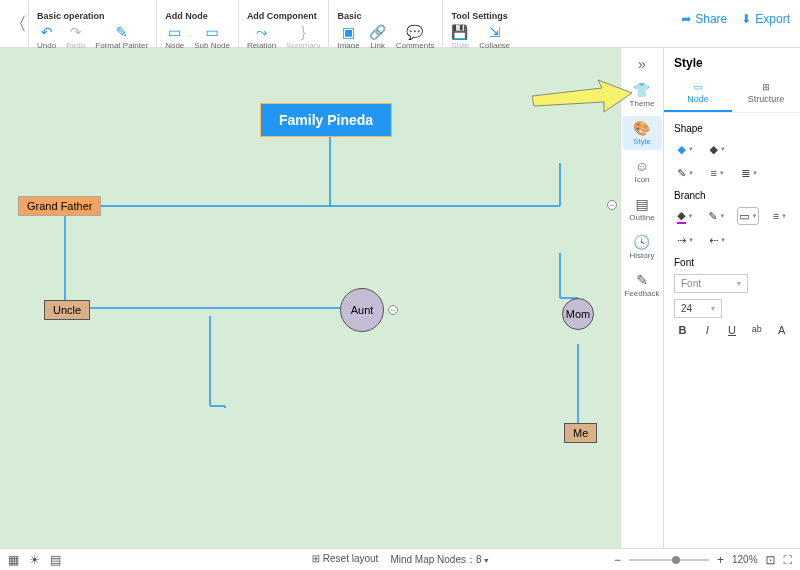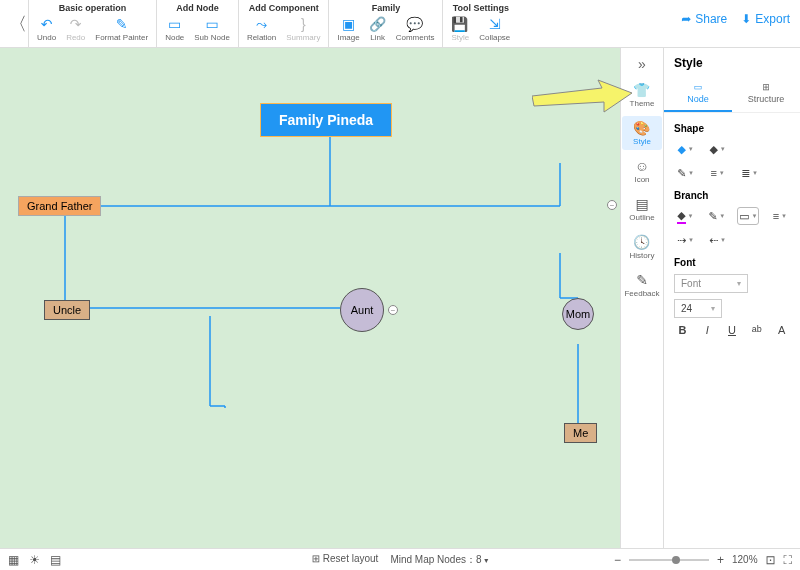--- a/index.html
+++ b/index.html
@@ -1,21 +1,21 @@
 <!DOCTYPE html>
 <html><head>
 <meta charset="utf-8">
 <style>
   * { box-sizing: border-box; margin: 0; padding: 0; font-family: Arial, sans-serif; }
   body { width: 800px; height: 570px; overflow: hidden; background: #fff; position: relative; }
 
   
   .toolbar { height: 48px; border-bottom: 1px solid #ddd; display: flex; align-items: stretch; padding-left: 8px; position:relative;}
   .back-btn { width: 20px; display:flex; align-items:center; justify-content:center; font-size:18px; color:#555; cursor:pointer; }
-  .tool-group { border-left: 1px solid #ddd; padding: 3px 8px 0 8px; display:flex; flex-direction:column;text-align:center; }
+  .tool-group { border-left: 1px solid #ddd; padding: 11px 8px 0 8px; display:flex; flex-direction:column; }
   .tool-group-title { font-size: 9px; color:#333; font-weight:bold; margin-bottom:3px; }
   .tool-row { display:flex; gap:10px; align-items:flex-start; }
   .tool-btn { display:flex; flex-direction:column; align-items:center; gap:1px; cursor:pointer; }
   .tool-btn .ico { width:16px; height:16px; display:flex; align-items:center;justify-content:center; color:#2196F3; font-size:14px;}
   .tool-btn.disabled .ico{ color:#bbb; }
   .tool-btn .lbl { font-size:8px; color:#666; white-space:nowrap; }
   .tool-btn.disabled .lbl{ color:#bbb; }
   .toolbar-right { position:absolute; right:10px; top:12px; display:flex; gap:14px; }
   .share-btn { color:#2196F3; font-size:12px; display:flex; align-items:center; gap:4px; cursor:pointer;}
 
@@ -41,21 +41,21 @@
   .rail-item.active .ico { color:#2196F3;}
   .rail-item .lbl { font-size:8px; color:#666;}
   .rail-item.active .lbl { color:#2196F3;}
 
   
   .right-panel { position:absolute; right:0; top:48px; width:136px; bottom:22px; background:#fff; padding:8px 10px; font-size:11px; overflow:hidden;}
   .right-panel h3 { font-size:12px; margin-bottom:8px; font-weight:bold;}
   .panel-tabs { display:flex; border-bottom:1px solid #eee; margin:0 -10px 10px -10px;}
   .panel-tab { flex:1; text-align:center; padding:4px 0 6px 0; font-size:9px; color:#666; cursor:pointer; display:flex;flex-direction:column;align-items:center;gap:2px;}
   .panel-tab.active { color:#2196F3; border-bottom:2px solid #2196F3; }
-  .section-title { font-weight:bold; font-size:10px; margin:8px 0 6px 0;}
+  .section-title { font-weight:normal; font-size:10px; margin:8px 0 6px 0;}
   .ctrl-row { display:flex; gap:10px; margin-bottom:6px; align-items:center;}
   .ctrl { width:22px;height:18px; border:1px solid transparent; display:flex;align-items:center;justify-content:center;font-size:11px;color:#444;cursor:pointer; position:relative;}
   .dd::after{content:"▾"; font-size:7px; margin-left:3px; color:#888;}
   .font-select { border:1px solid #ccc; padding:3px 6px; font-size:10px; color:#888; width:74px; display:flex;justify-content:space-between;align-items:center; cursor:pointer;}
   .size-select { border:1px solid #ccc; padding:3px 6px; font-size:10px; color:#444; width:48px; display:flex;justify-content:space-between;align-items:center;cursor:pointer;}
   .fmt-row { display:flex; gap:8px; margin-top:6px;}
   .fmt-btn { width:18px; text-align:center; font-size:11px; color:#444; cursor:pointer;}
 
   
   .arrow-annot { position:absolute; left:532px; top:78px; pointer-events:none; z-index:5;}
@@ -115,21 +115,21 @@
           <span class="lbl">Relation</span>
         </div>
       <div class="tool-btn disabled">
           <span class="ico">}</span>
           <span class="lbl">Summary</span>
         </div>
     </div>
   </div>
 
   <div class="tool-group">
-    <div class="tool-group-title">Family</div>
+    <div class="tool-group-title">Basic</div>
     <div class="tool-row">
       <div class="tool-btn">
           <span class="ico">▣</span>
           <span class="lbl">Image</span>
         </div>
       <div class="tool-btn">
           <span class="ico">🔗</span>
           <span class="lbl">Link</span>
         </div>
       <div class="tool-btn">

